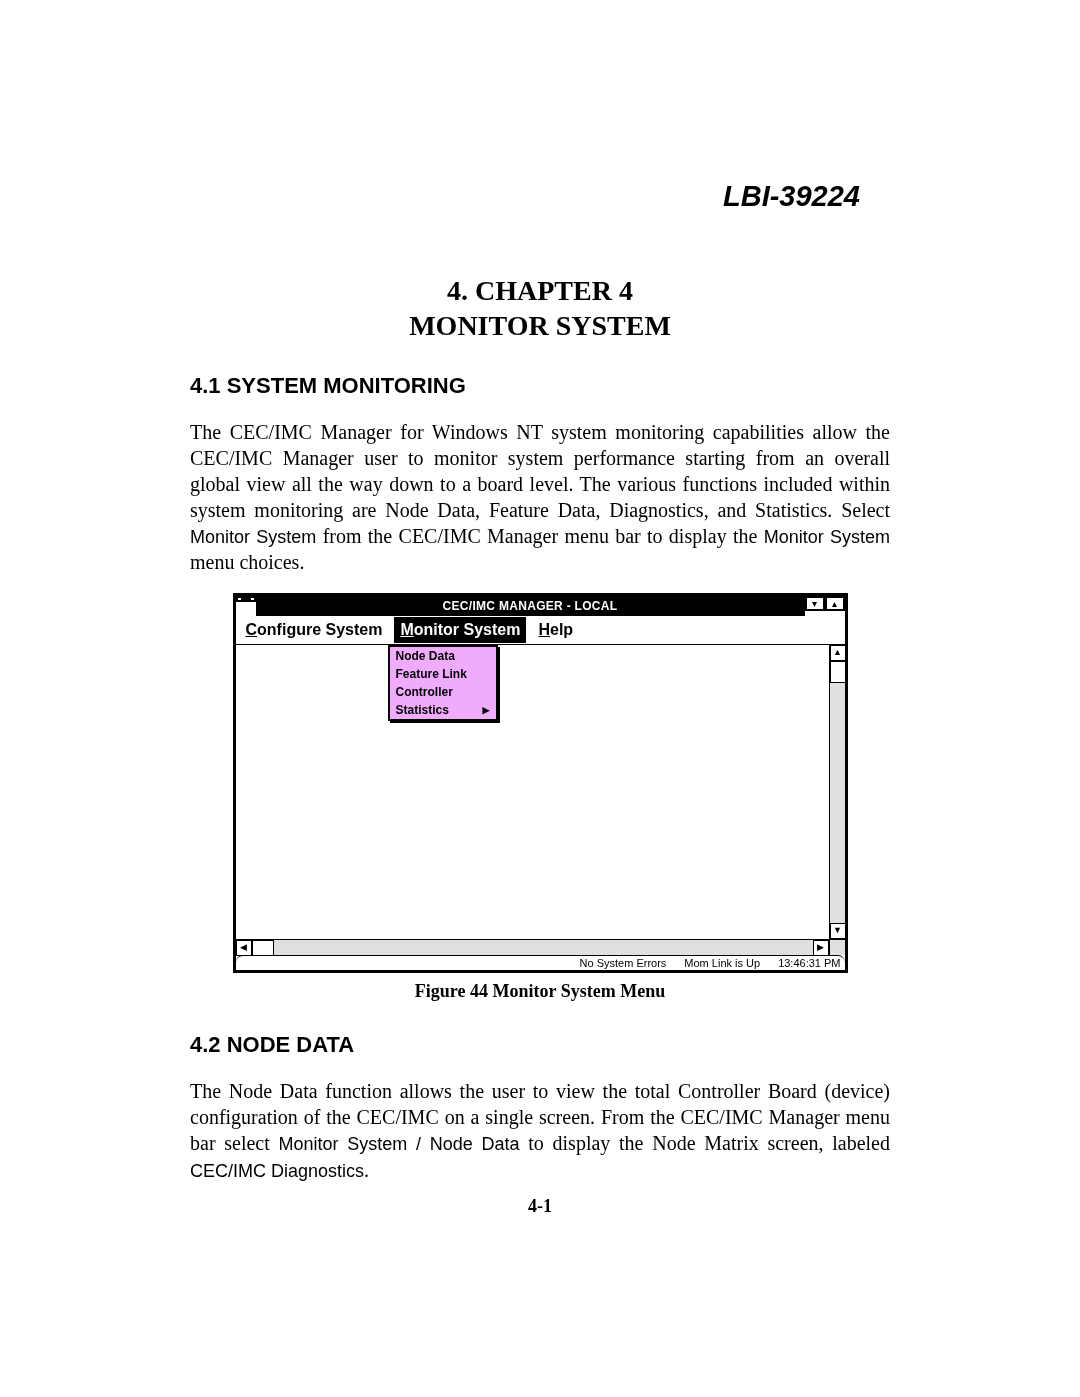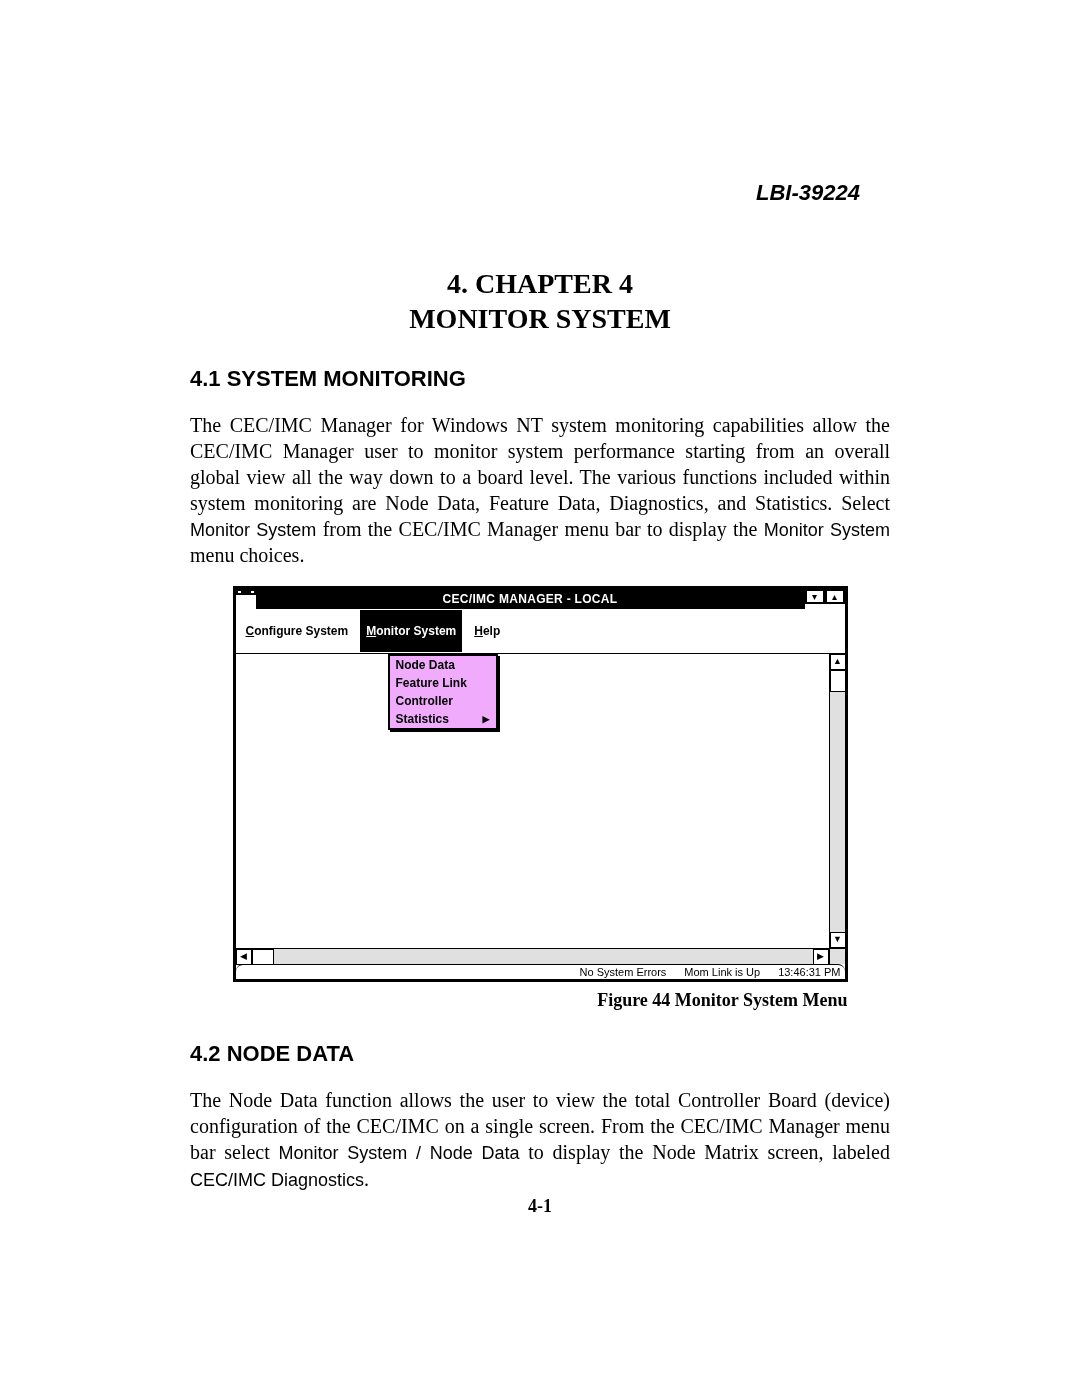--- a/index.html
+++ b/index.html
@@ -13,21 +13,21 @@
   }
   .page {
     width: 700px;
     margin: 0 auto;
     padding-top: 180px;
   }
   .doc-id {
     text-align: right;
     font-style: italic;
     font-weight: bold;
-    font-size: 22px;
+    font-size: 29px;
     font-family: Arial, Helvetica, sans-serif;
     margin-bottom: 60px;
     padding-right: 30px;
   }
   .chapter-title {
     text-align: center;
     font-weight: bold;
     font-size: 28px;
     line-height: 1.25;
     margin-bottom: 30px;
@@ -96,23 +96,23 @@
     line-height: 20px;
     letter-spacing: 0.3px;
   }
   .menubar {
     display: flex;
     border-bottom: 1px solid #000;
     padding: 1px 4px;
     gap: 6px;
   }
   .menubar .menuitem {
-    padding: 14px 6px;
-    font-weight: bold;
-    font-size: 12px;
+    padding: 4px 6px;
+    font-weight: bold;
+    font-size: 16px;
   }
   .menubar .menuitem.active {
     background: #000;
     color: #fff;
   }
   .menubar .menuitem u { text-decoration: underline; }
   .client {
     position: relative;
     height: 310px;
   }
@@ -189,21 +189,21 @@
   .statusbar {
     display: flex;
     justify-content: flex-end;
     gap: 18px;
     border-top: 1px solid #000;
     padding: 1px 4px;
     font-size: 11px;
     border-radius: 7px;
   }
   .figure-caption {
-    text-align: right;
+    text-align: center;
     font-weight: bold;
     font-size: 18px;
     margin-top: 8px;
     margin-bottom: 30px;
   }
   .page-num {
     position: absolute;
     bottom: 180px;
     left: 0;
     width: 100%;

